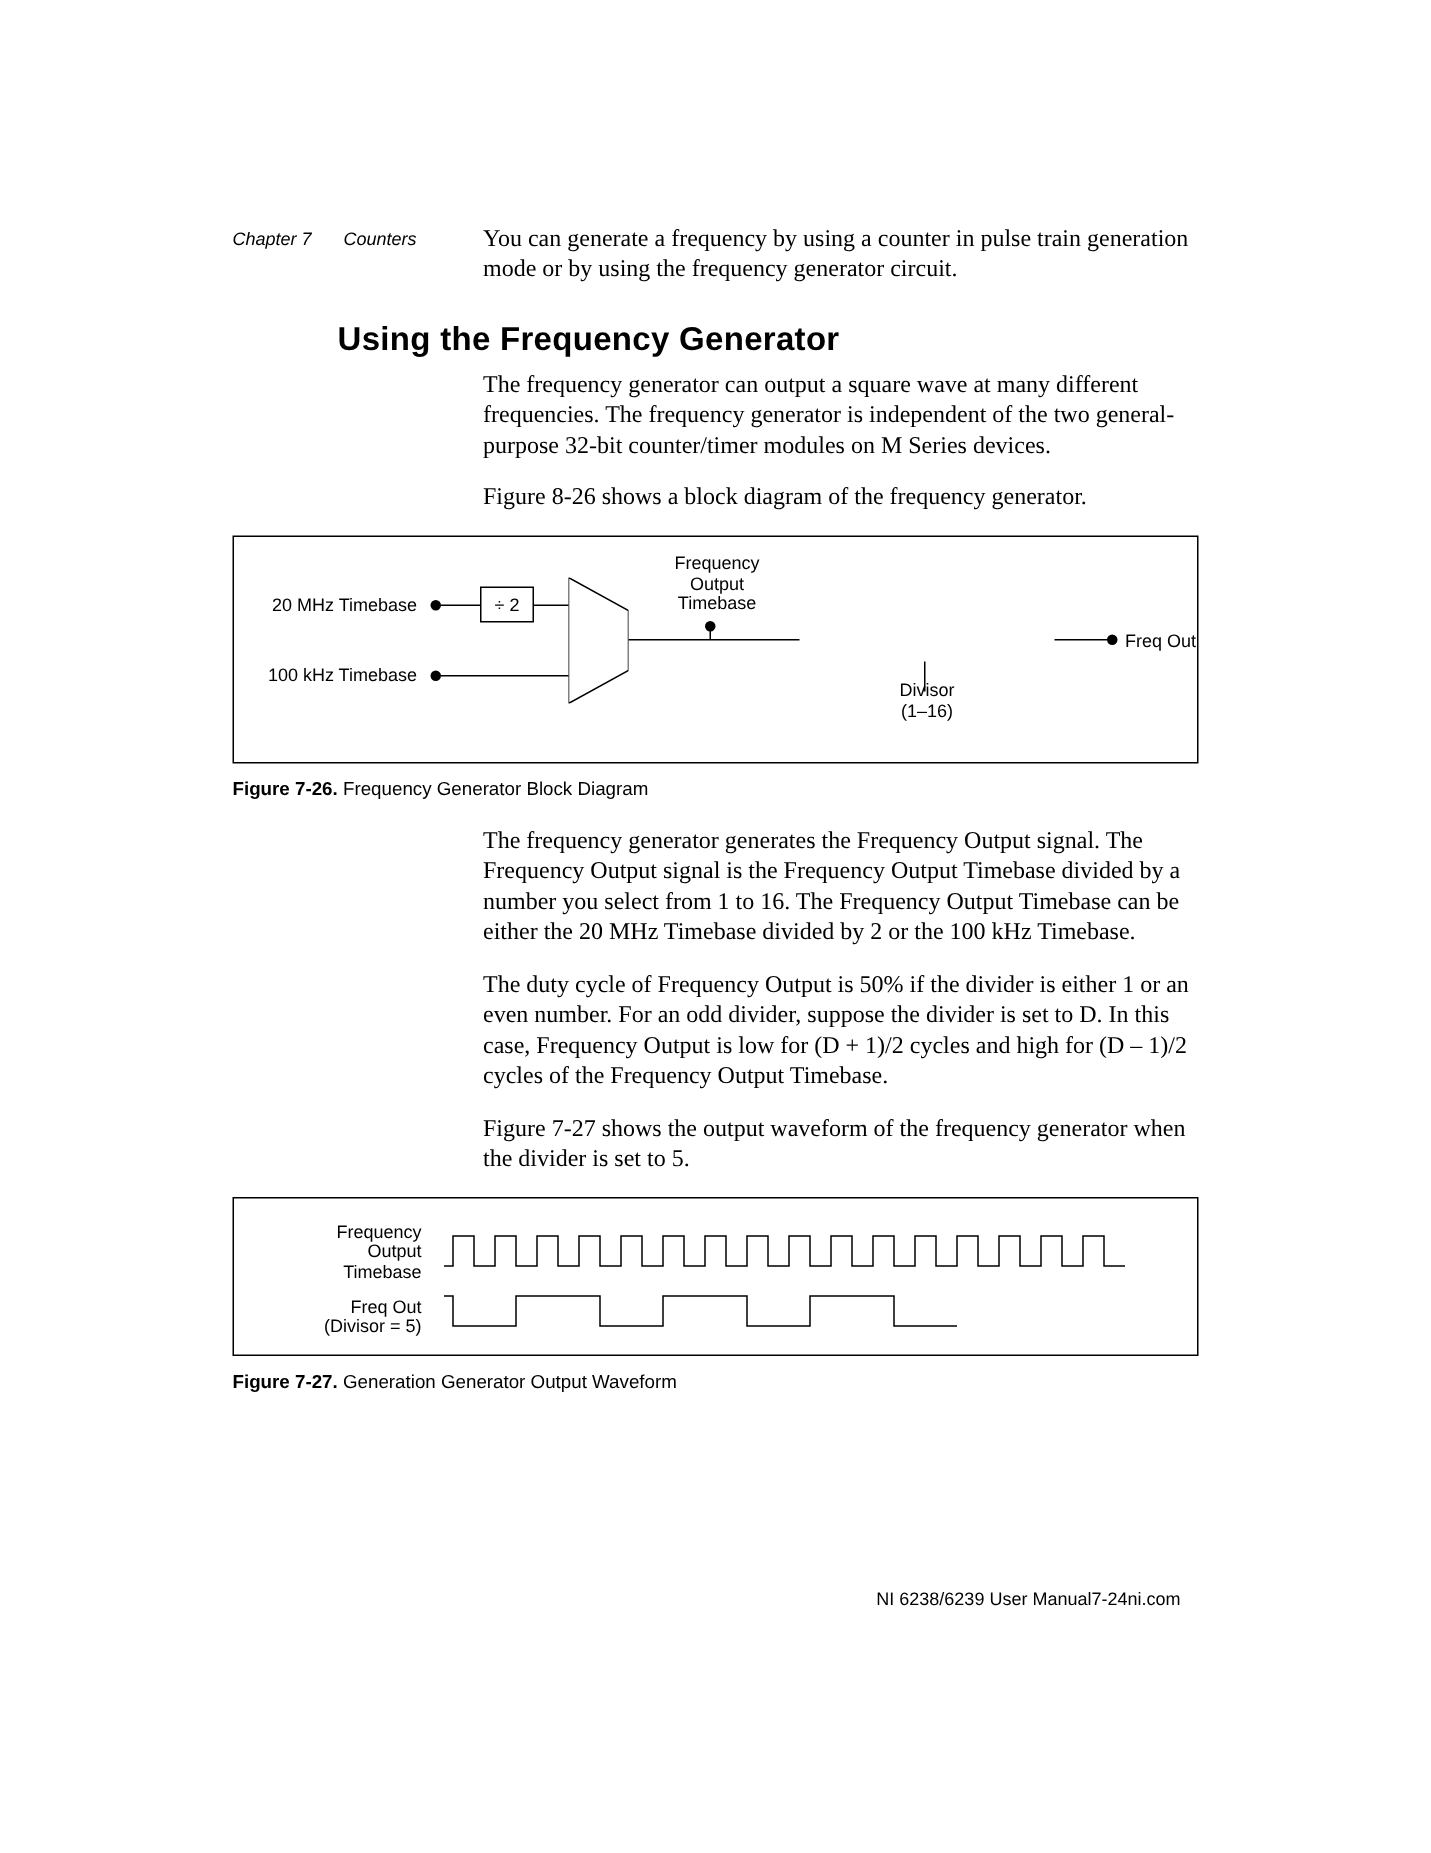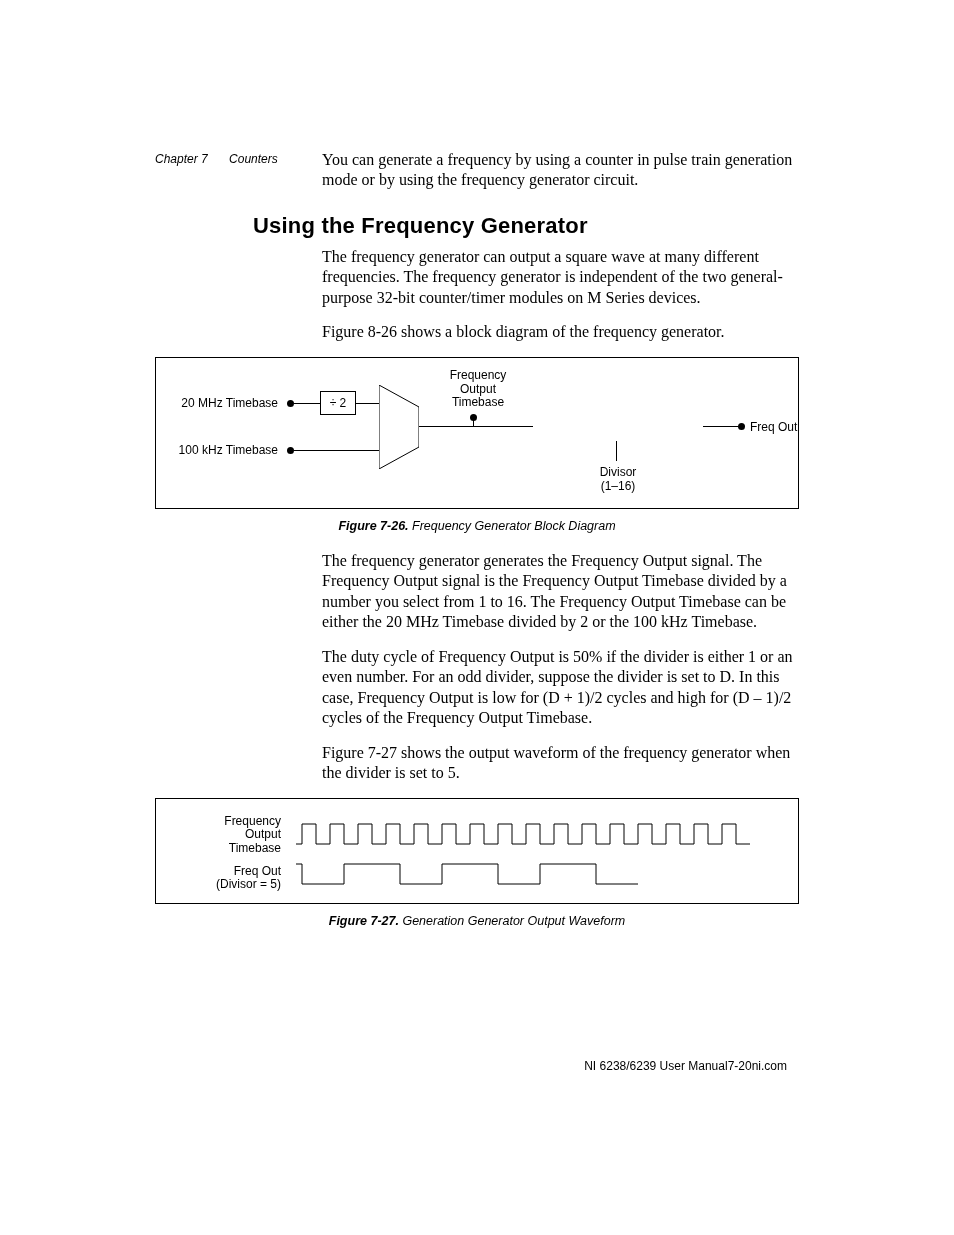--- a/index.html
+++ b/index.html
@@ -35,43 +35,41 @@
     margin-bottom: 10px;
     letter-spacing: 0.2px;
   }
   .h2 {
     font-family: "Arial Narrow", Arial, Helvetica, sans-serif;
     font-stretch: condensed;
     font-weight: 700;
     font-size: 22px;
     margin-top: 22px;
     margin-bottom: 8px;
-    margin-left: 98px;
+    margin-left: 70px;
     letter-spacing: 0.2px;
   }
   .body {
     font-size: 16px;
     line-height: 1.28;
     margin-left: 167px;
     margin-right: 0;
     margin-bottom: 14px;
   }
   .figbox {
     border: 1px solid #000;
     margin-top: 6px;
     margin-bottom: 10px;
   }
   .fig26 { height: 150px; position: relative; font-family: Arial, Helvetica, sans-serif; font-size: 12px; }
   .fig27 { height: 104px; position: relative; font-family: Arial, Helvetica, sans-serif; font-size: 12px; }
   .figcap {
-    text-align: center;
     font-family: Arial, Helvetica, sans-serif;
     font-size: 12.5px;
     margin-bottom: 18px;
-    font-style: italic;
   }
   .figcap b { font-weight: 700; }
   .footer {
     position: absolute;
     bottom: 162px;
     left: 155px; right: 167px;
     font-family: Arial, Helvetica, sans-serif;
     font-size: 12px;
     display: flex;
     justify-content: flex-end;
@@ -125,21 +123,21 @@
       <span>Output</span><br>
       <span>Timebase</span>
     </div>
 
     <div class="f26-line" style="left:263px; top:68px; width:114px; height:1px;"></div>
     <div class="f26-dot" style="left:314px; top:56px;"></div>
     <div class="f26-line" style="left:317px; top:59px; width:1px; height:9px;"></div>
 
 
     <div class="f26-line" style="left:460px; top:83px; width:1px; height:20px;"></div>
-    <div class="f26-text" style="left:420px; top:108px; width:84px; line-height:1.15;">
+    <div class="f26-text" style="left:420px; top:96px; width:84px; line-height:1.15;">
       <span>Divisor</span><br>
       <span>(1–16)</span>
     </div>
 
     <div class="f26-line" style="left:547px; top:68px; width:35px; height:1px;"></div>
     <div class="f26-dot" style="left:582px; top:65px;"></div>
     <div class="f26-text" style="left:594px; top:62px; width:60px; text-align:left;">Freq Out</div>
   </div>
   <div class="figcap">
     <b>Figure 7-26.</b><span>  Frequency Generator Block Diagram</span>
@@ -166,16 +164,16 @@
     <svg id="wave-out" style="position:absolute; left:140px; top:63px;" width="460" height="28">
         <path d="M 0 2 L 6 2 L 6 22 L 48 22 L 48 2 L 104 2 L 104 22 L 146 22 L 146 2 L 202 2 L 202 22 L 244 22 L 244 2 L 300 2 L 300 22 L 342 22" fill="none" stroke="#000" stroke-width="1"></path>
       </svg>
   </div>
   <div class="figcap">
     <b>Figure 7-27.</b><span>  Generation Generator Output Waveform</span>
   </div>
 
   <div class="footer">
     <span>NI 6238/6239 User Manual</span>
-    <span>7-20</span>
+    <span>7-24</span>
     <span>ni.com</span>
   </div>
 </div>
 
 </body></html>

